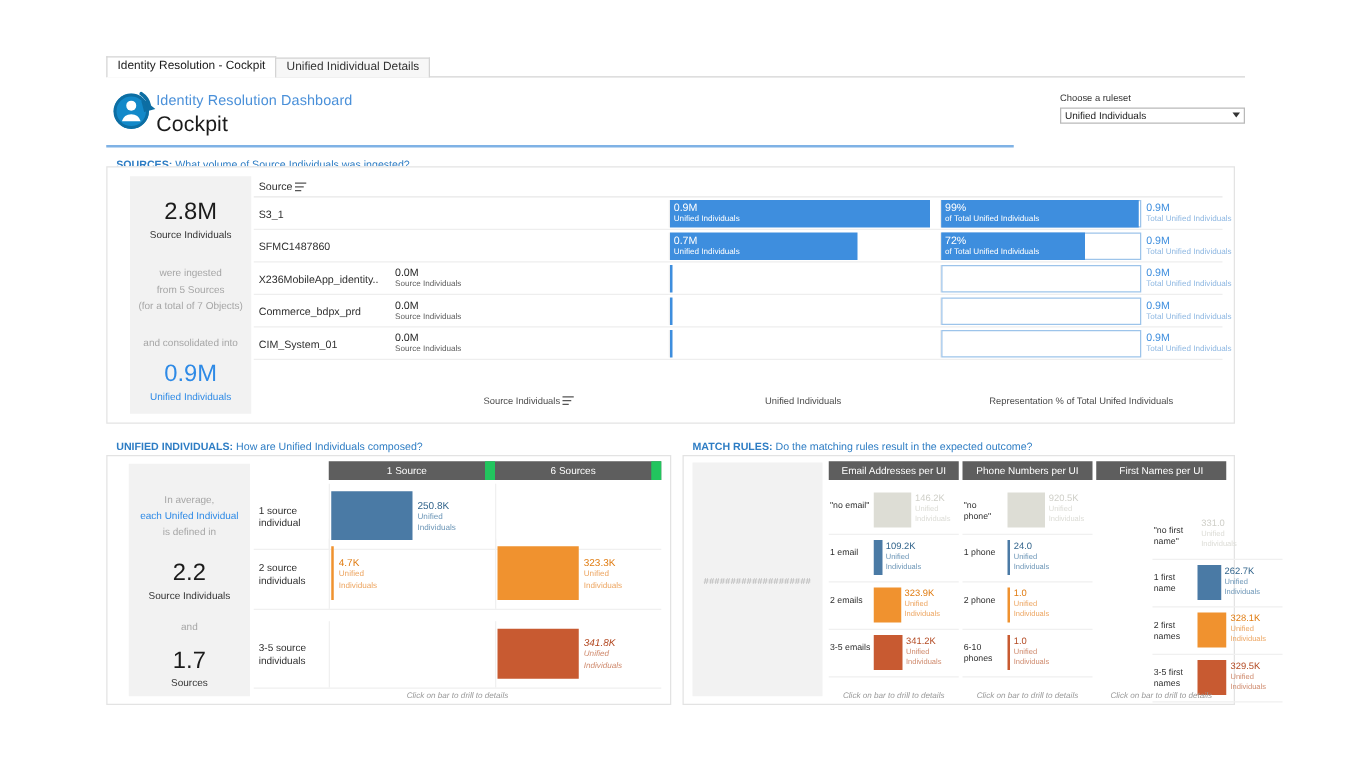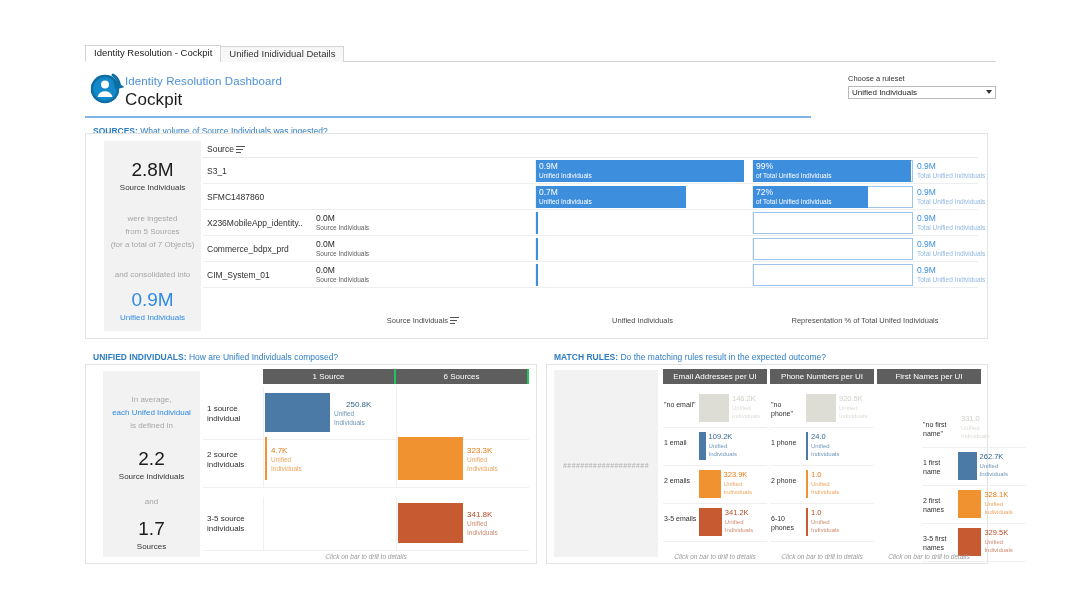--- a/index.html
+++ b/index.html
@@ -122,35 +122,35 @@
   .after-bar .u { font-size: 6.5px; color: #8fb8e2; display: block; }
 
   .src-axis {
     position: absolute; font-size: 7.5px; color: #4b4b4b; text-align: center;
   }
 
   
   .uni-colhead {
     position: absolute; height: 15px; background: #5e5e5e; color: #fff;
     font-size: 8px; text-align: center; line-height: 15px;
-    border-right: 2px solid #22c55e;
+    border-right: 8px solid #22c55e;
   }
   .uni-row { position: absolute; left: 203px; width: 326px; border-bottom: 1px solid #f0f0f0; }
   .uni-rowlab {
     position: absolute; left: 4px; font-size: 8px; color: #2f2f2f; line-height: 10px;
   }
   .uni-cell { position: absolute; top: 0; height: 100%; border-left: 1px solid #f0f0f0; }
   .ubar { position: absolute; bottom: 6px; }
   .ubar.b1 { background: #4a7aa5; }
   .ubar.b2 { background: #f0922f; }
   .ubar.b3 { background: #c85a31; }
   .ubar-lab { position: absolute; line-height: 9px; white-space: nowrap; }
   .ubar-lab .v { font-size: 8px; display: block; }
   .ubar-lab .u { font-size: 6.5px; display: block; }
-  .c-b1 .v { color: #33658c; margin-left: 12px; } .c-b1 .u { color: #6d96b7; }
+  .c-b1 .v { color: #33658c; } .c-b1 .u { color: #6d96b7; }
   .c-b2 .v { color: #e07c12; } .c-b2 .u { color: #eda662; }
   .c-b3 .v { color: #b34a23; } .c-b3 .u { color: #cf8a6d; }
   .drill {
     position: absolute; font-size: 6.5px; color: #9a9a9a; font-style: italic; text-align: center;
   }
 
   
   .mr-grey {
     position: absolute; background: #f2f2f2; text-align: center;
     font-size: 7px; color: #b0b0b0; letter-spacing: .4px;
@@ -397,21 +397,21 @@
             <span class="u">Unified</span>
             <span class="u">Individuals</span>
           </div>
         </div>
       </div>
       <div class="uni-row" style="top: 497px; height: 54px;">
         <div class="uni-rowlab" style="top: 17px; width: 56px;">3-5 source individuals</div>
         <div class="uni-cell" style="left: 60px; width: 133px;"></div>
         <div class="uni-cell" style="left: 193px; width: 133px;">
           <div class="ubar b3" style="left: 1px; width: 65px; height: 40px; bottom: 7px;"></div>
-          <div class="ubar-lab c-b3" style="left: 70px; top: 13px;">
+          <div class="ubar-lab c-b3" style="left: 70px; top: 13px; font-style: italic;">
             <span class="v">341.8K</span>
             <span class="u">Unified</span>
             <span class="u">Individuals</span>
           </div>
         </div>
       </div>
     </div>
   <div class="drill" style="left:203px; top:553px; width:326px;">Click on bar to drill to details</div>
 
   <div class="panel-title" id="title-match">

